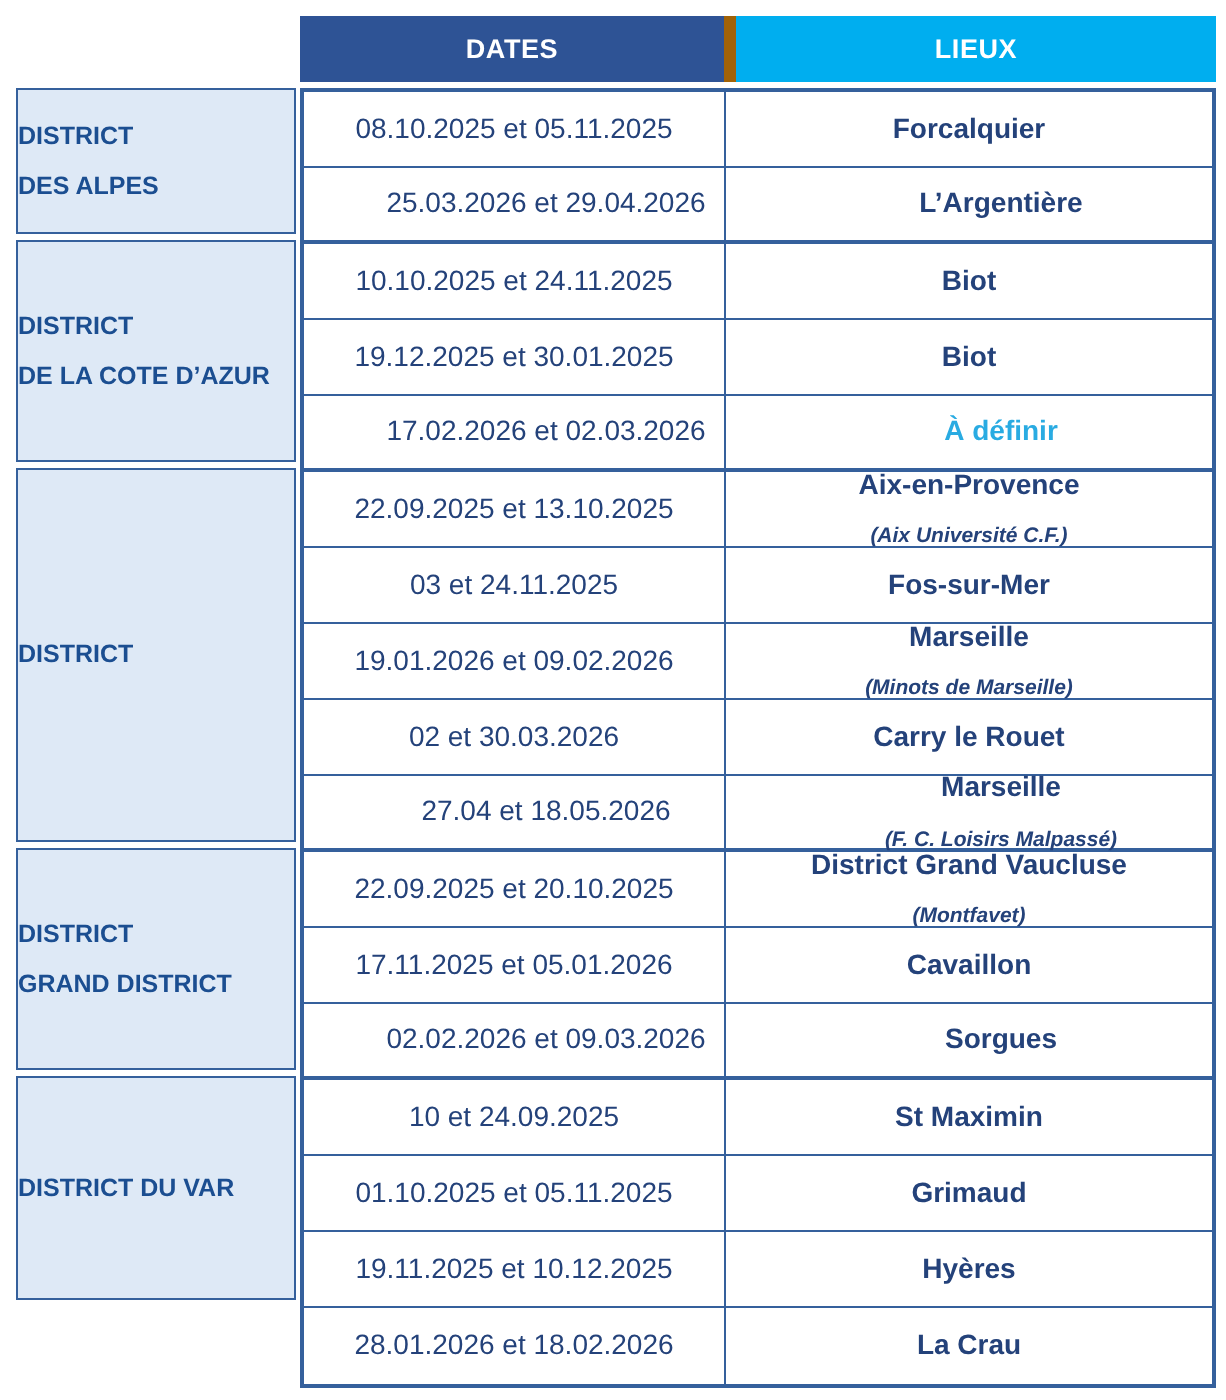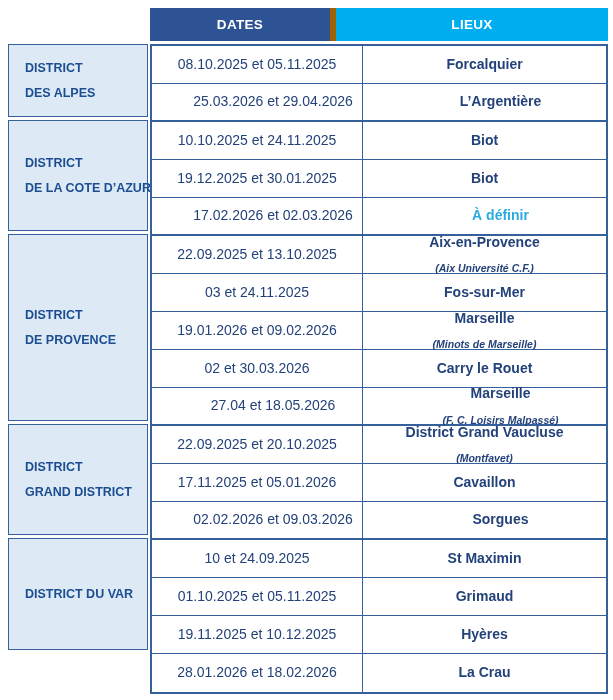--- a/index.html
+++ b/index.html
@@ -14,30 +14,30 @@
   .header-row{
     position:absolute;left:150px;top:8px;width:458px;height:33px;
     display:flex;
   }
   .hcell{
     display:flex;align-items:center;justify-content:center;
     color:var(--header-text,#ffffff);
     font-weight:bold;font-size:13.5px;letter-spacing:.3px;
     box-sizing:border-box;
   }
-  .hdates{width:180px;background:var(--header-dates-bg,#2E5395);text-align:right;}
+  .hdates{width:212px;background:var(--header-dates-bg,#2E5395);text-align:right;}
   .hlieux{flex:1;background:var(--header-lieux-bg,#00AEEF);border-left:6px solid #a16207;}
   
   .district-cell{
     position:absolute;left:8px;width:140px;
     box-sizing:border-box;
     background:var(--district-bg,#DEE9F6);
     border:1.5px solid var(--border,#35609C);
     display:flex;flex-direction:column;justify-content:center;
-    padding-left:16px;
+    padding-left:0;
   }
   .district-line{
     color:var(--district-text,#1B4E91);
     font-weight:bold;font-size:12.5px;line-height:25px;
     white-space:nowrap;
   }
   
   .body-grid{
     position:absolute;left:150px;top:44px;width:458px;
     box-sizing:border-box;
@@ -76,21 +76,20 @@
       <div class="district-cell" style="top: 44px; height: 73px;">
         <div class="district-line">DISTRICT</div>
         <div class="district-line">DES ALPES</div>
       </div>
       <div class="district-cell" style="top: 120px; height: 111px;">
         <div class="district-line">DISTRICT</div>
         <div class="district-line">DE LA COTE D’AZUR</div>
       </div>
       <div class="district-cell" style="top: 234px; height: 187px;">
         <div class="district-line">DISTRICT</div>
-        <div class="district-line">DE PROVENCE</div>
       </div>
       <div class="district-cell" style="top: 424px; height: 111px;">
         <div class="district-line">DISTRICT</div>
         <div class="district-line">GRAND DISTRICT</div>
       </div>
       <div class="district-cell" style="top: 538px; height: 112px;">
         <div class="district-line">DISTRICT DU VAR</div>
       </div>
     </div>
   <div class="body-grid" id="body-grid">

